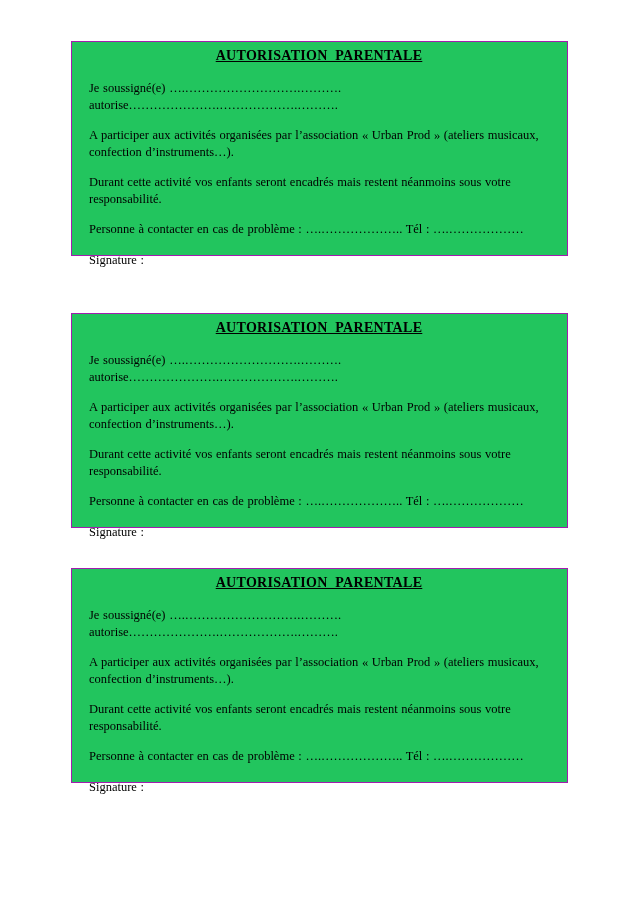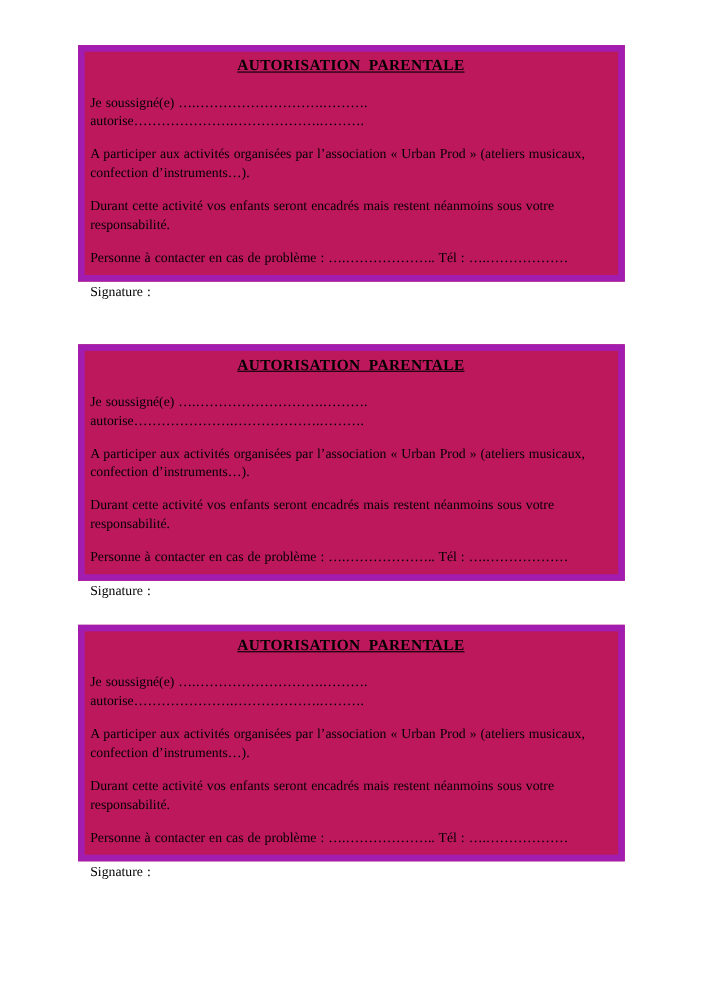--- a/index.html
+++ b/index.html
@@ -21,41 +21,41 @@
     width: 638px;
     height: 903px;
     background: #ffffff;
   }
   .card {
     position: absolute;
     left: 71px;
     width: 497px;
     height: 215px;
     box-sizing: border-box;
-    border: 6px solid #a21caf;
-    background: #be185d;
+    border: 1px solid #a21caf;
+    background: #22c55e;
     padding: 4px 6px 0 5px;
   }
   .card-1 { top: 41px; }
   .card-2 { top: 313px; }
   .card-3 { top: 568px; }
   .card-title {
     font-size: 14px;
     line-height: 19px;
     font-weight: bold;
     text-align: center;
     text-decoration: underline;
     white-space: pre;
     letter-spacing: 0.3px;
     margin: 0 0 15px 0;
   }
   .card p {
     font-size: 12.5px;
     line-height: 16.5px;
-    margin: 0 0 14px 0;
+    margin: 0 0 14px 12px;
     white-space: normal;
     word-spacing: 0.5px;
   }
   .card p .text-line { display: inline; }
 </style>
 </head>
 <body>
 
 <div class="page">
 

